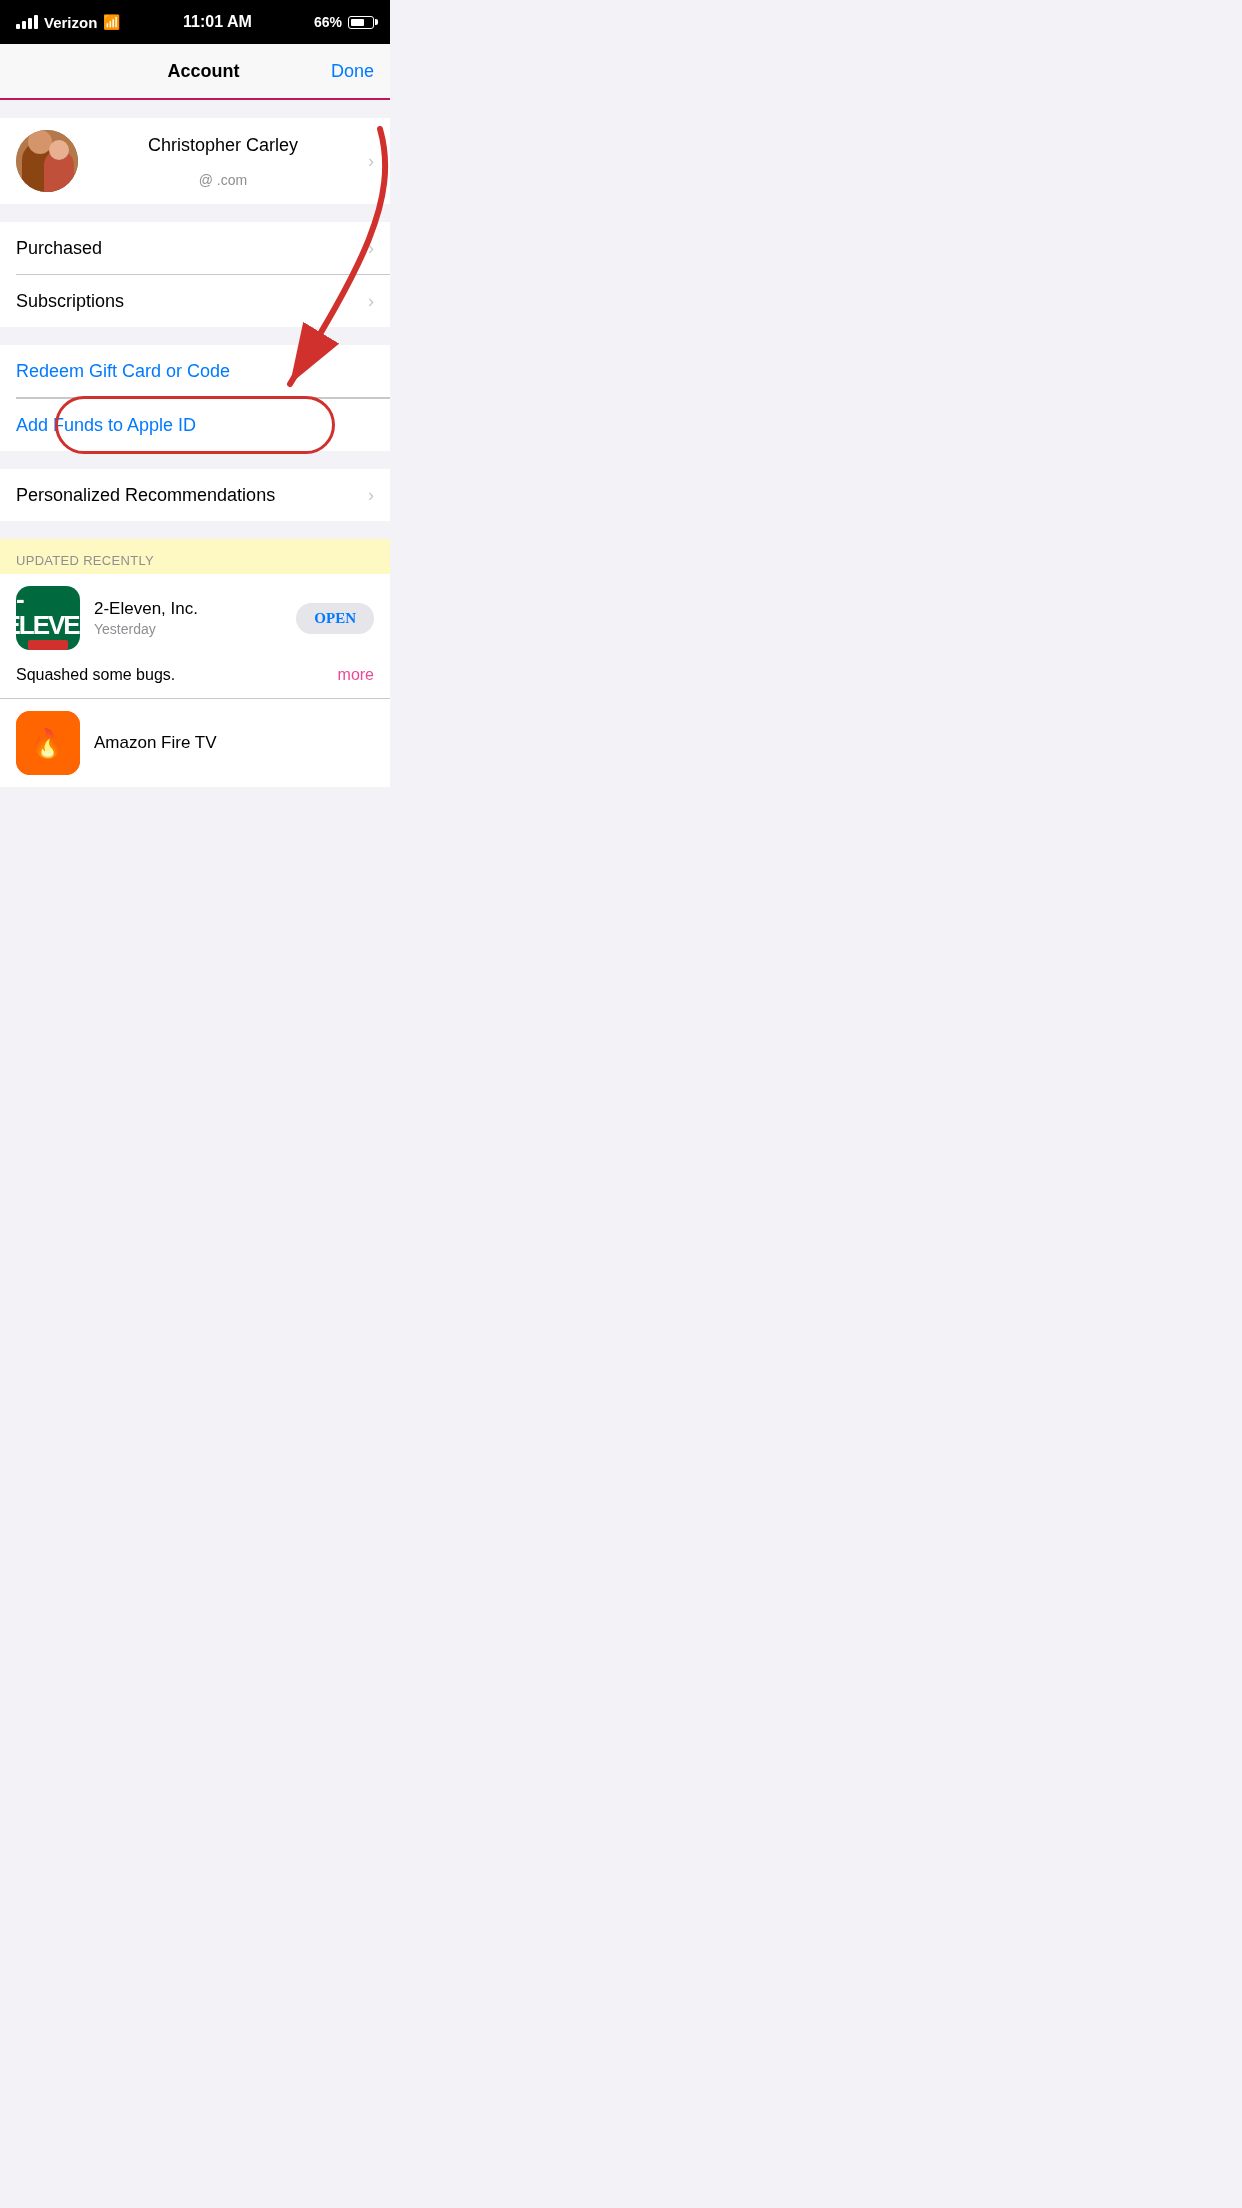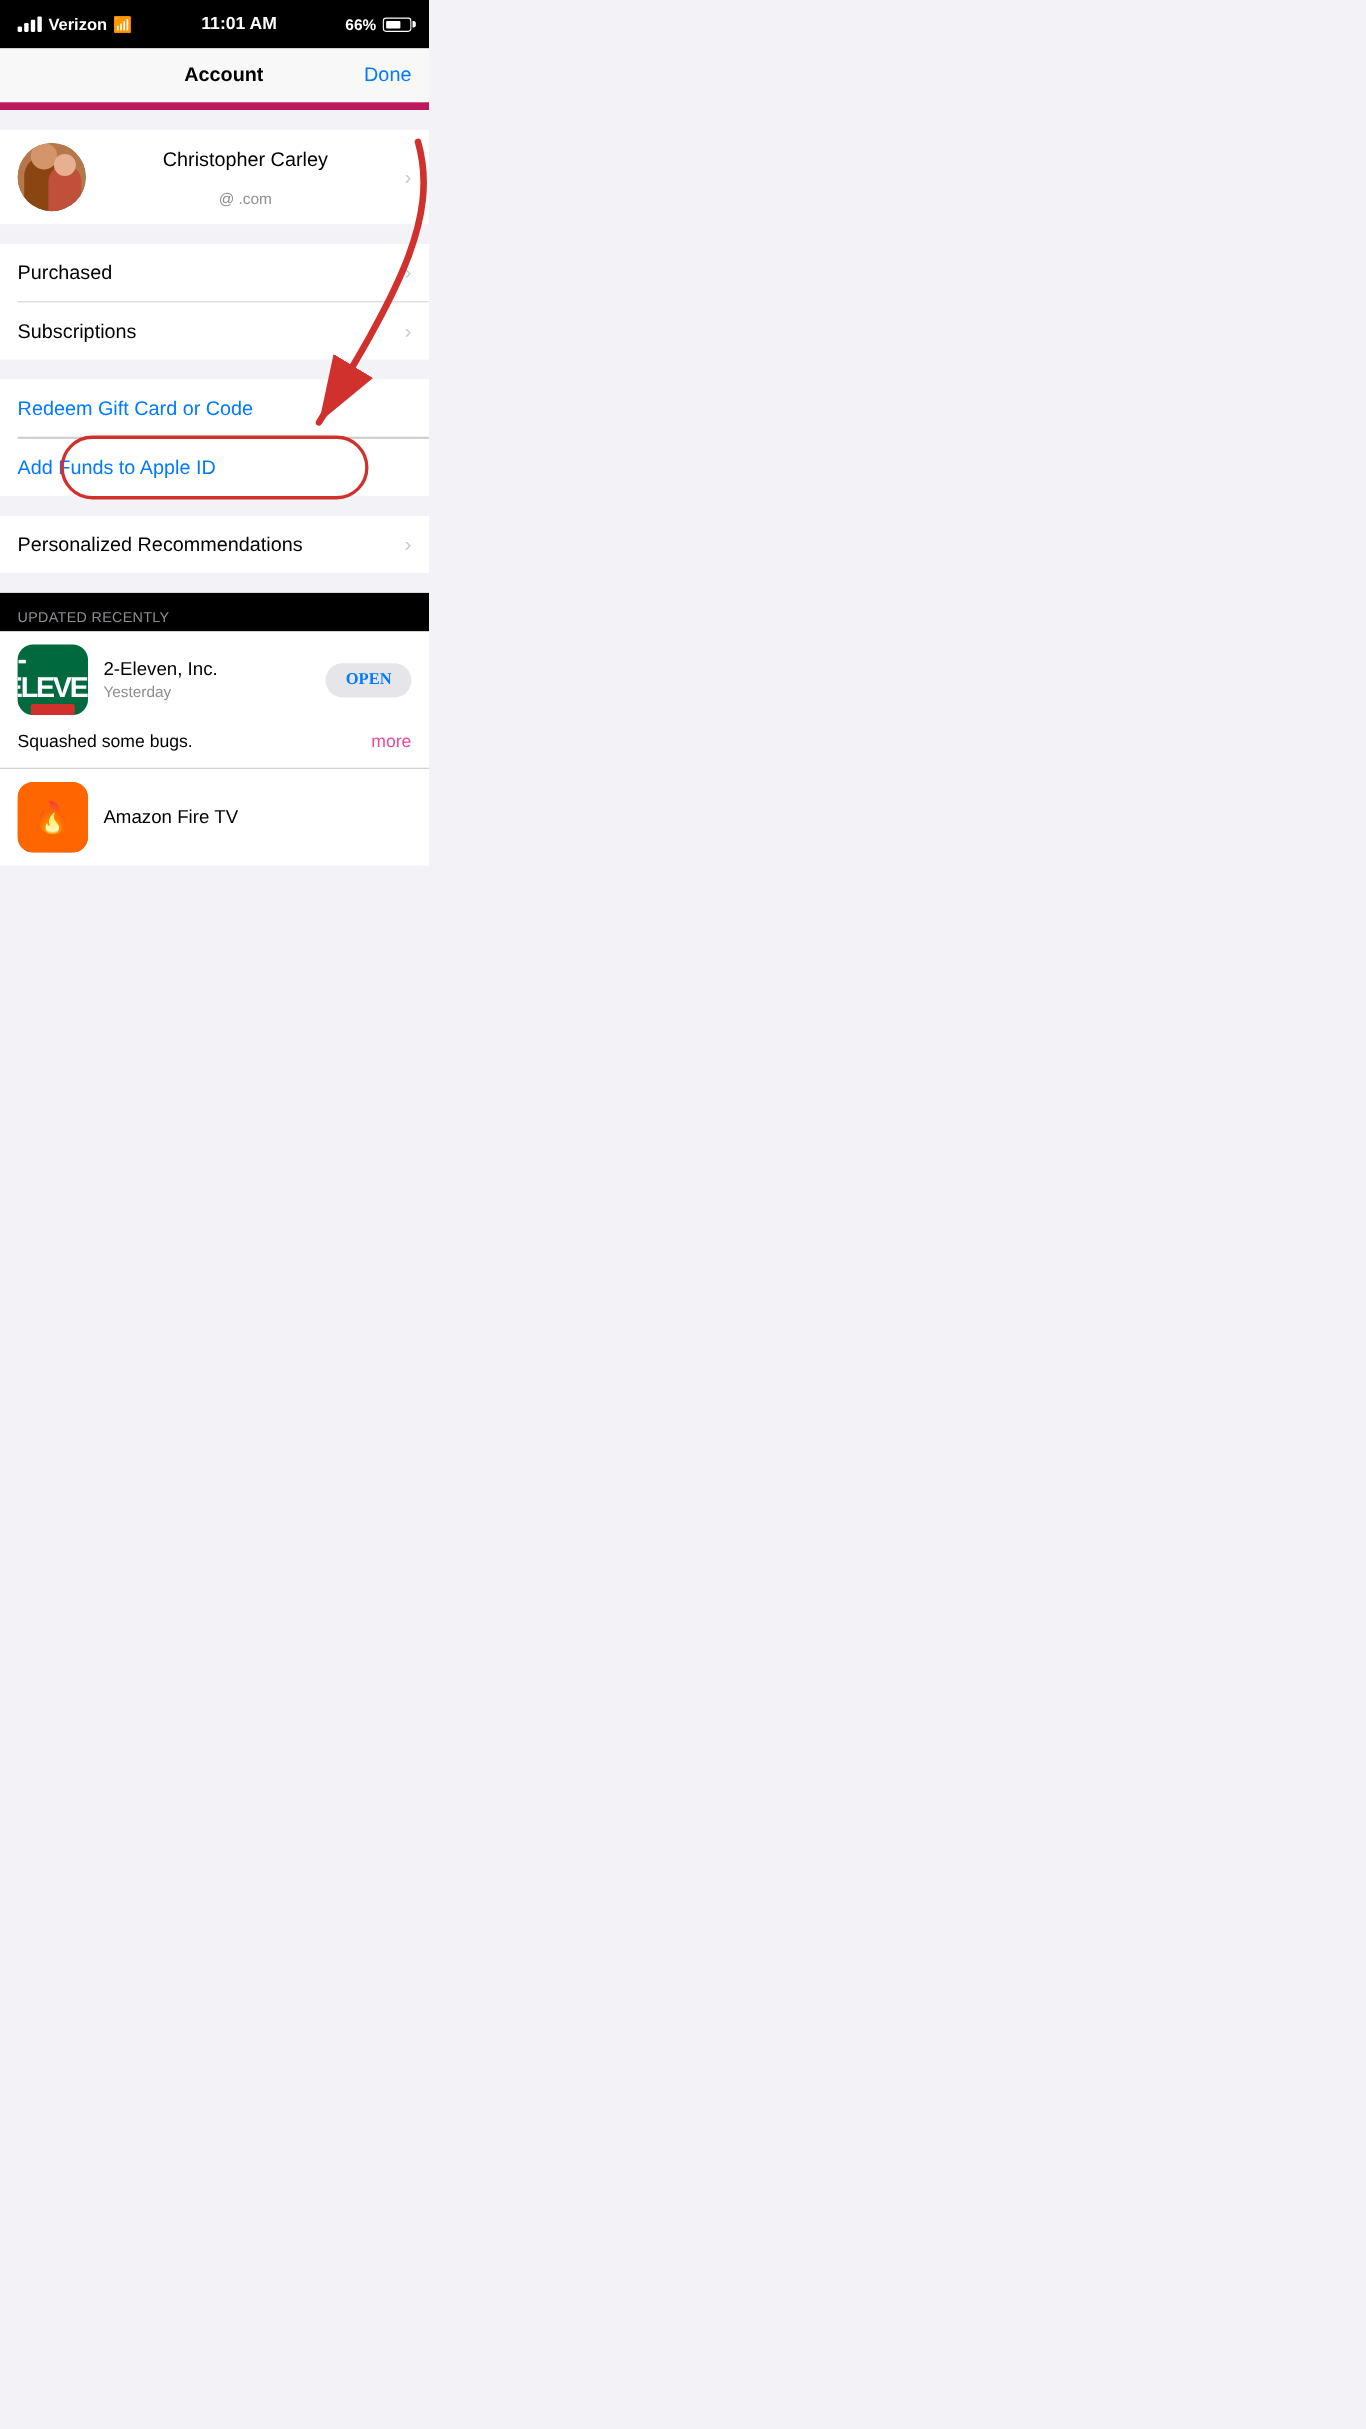--- a/index.html
+++ b/index.html
@@ -61,21 +61,21 @@
     .battery-fill {
       height: 100%;
       background: #fff;
       width: 66%;
       border-radius: 1px;
     }
 
     
     .nav-bar {
       background: #f8f8f8;
-      border-bottom: 7px solid #be185d;
+      border-bottom: 2px solid #be185d;
       height: 56px;
       display: flex;
       align-items: center;
       justify-content: space-between;
       padding: 0 16px;
     }
     .nav-title {
       font-size: 18px;
       font-weight: 700;
       color: #000;
@@ -231,21 +231,21 @@
       z-index: 10;
     }
 
     
     .section-header {
       padding: 14px 16px 6px;
       font-size: 13px;
       color: #8e8e93;
       font-weight: 400;
       letter-spacing: 0.3px;
-      background: #000000;
+      background: #fef9c3;
     }
 
     .app-row {
       background: #fff;
       display: flex;
       align-items: center;
       padding: 12px 16px;
       gap: 14px;
     }
     .app-icon {

